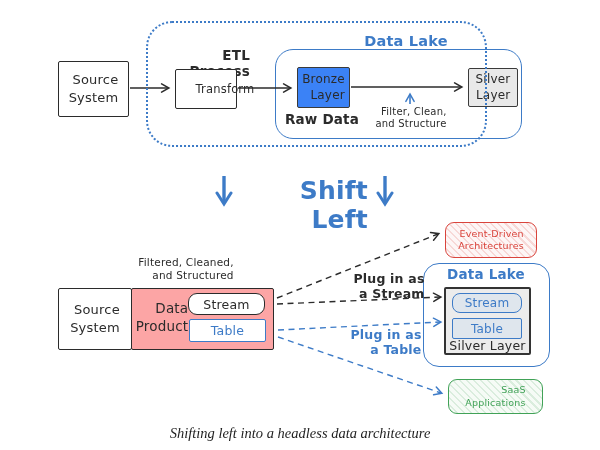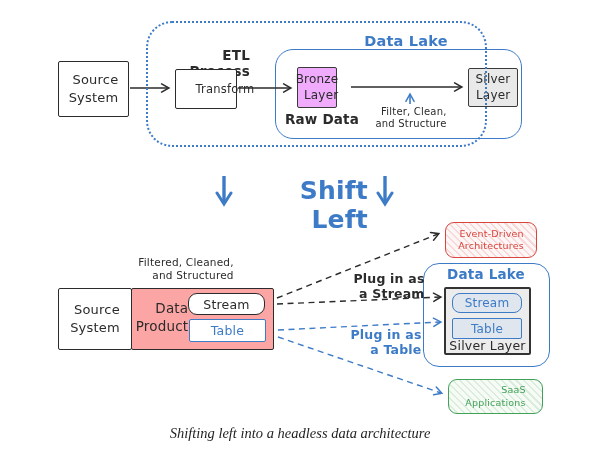--- a/index.html
+++ b/index.html
@@ -12,21 +12,21 @@
   .ctr{display:flex;align-items:center;justify-content:center;text-align:right;}
   .hand{font-family:"DejaVu Sans",sans-serif;letter-spacing:.2px;}
 
   
   .dotted-rect{left:146px;top:21px;width:341px;height:126px;border:2px dotted #3d7bc7;border-radius:26px;z-index:6;pointer-events:none;}
   .dl-top-rect{left:275px;top:49px;width:247px;height:90px;border:1.6px solid #3d7bc7;border-radius:18px;background:transparent;z-index:1;}
   .dl-top-label{left:356px;top:33px;width:100px;color:#3d7bc7;font-size:14.5px;font-weight:bold;z-index:2;}
   .src-top{left:58px;top:61px;width:71px;height:56px;border:1.8px solid #2b2b2b;border-radius:2px;background:#fff;font-size:13px;line-height:1.35;z-index:2;}
   .etl-label{left:160px;top:47px;width:90px;font-size:13.5px;font-weight:bold;z-index:2;}
   .transform-box{left:175px;top:69px;width:62px;height:40px;border:1.7px solid #2b2b2b;border-radius:2px;background:#fff;font-size:11.5px;z-index:2;padding-left:38px;}
-  .bronze-box{left:297px;top:67px;width:40px;height:41px;border:1.8px solid #3a3a3a;border-radius:2px;background:#f0abfc;font-size:12px;line-height:1.3;z-index:2;}
+  .bronze-box{left:297px;top:67px;width:53px;height:41px;border:1.8px solid #3a3a3a;border-radius:2px;background:#3b82f6;font-size:12px;line-height:1.3;z-index:2;}
   .raw-data{left:284px;top:111px;width:76px;font-size:13.5px;font-weight:bold;z-index:2;}
   .filter-label{left:363px;top:106px;width:96px;font-size:10px;line-height:1.2;z-index:2;}
   .silver-top{left:468px;top:68px;width:50px;height:39px;border:1.8px solid #3a3a3a;border-radius:2px;background:#e9e9e9;font-size:12px;line-height:1.3;z-index:2;}
 
   
   .shift-label{left:236px;top:176px;width:132px;color:#3d7bc7;font-size:25px;font-weight:bold;z-index:2;}
 
   
   .filtered-label{left:128px;top:256px;width:116px;font-size:10.5px;line-height:1.25;z-index:2;}
   .src-bot{left:58px;top:288px;width:74px;height:62px;border:1.8px solid #2b2b2b;border-radius:2px;background:#fff;font-size:13px;line-height:1.35;z-index:2;}

